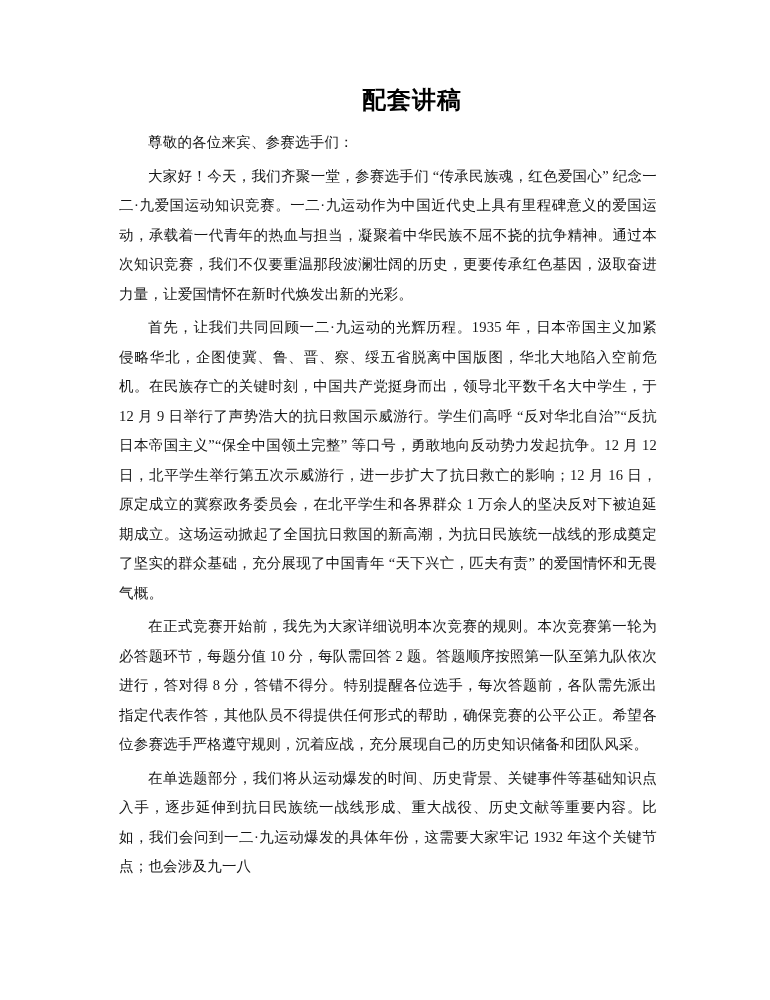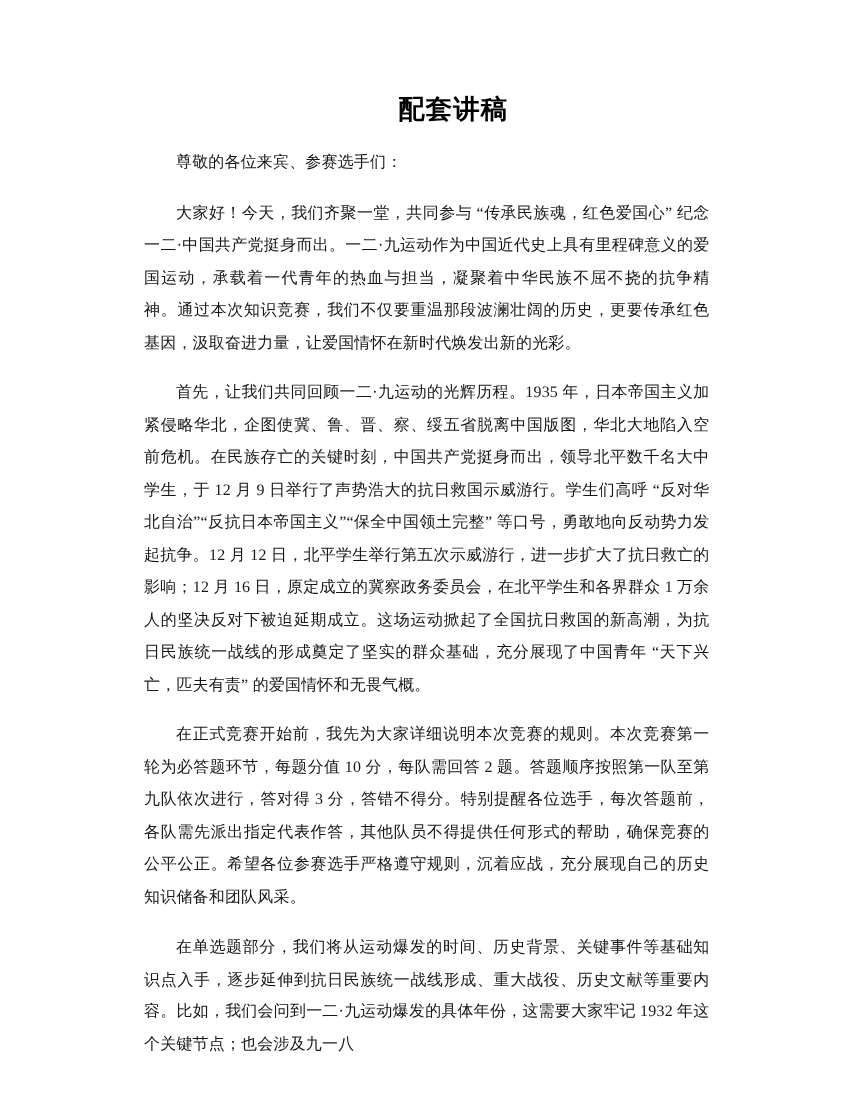--- a/index.html
+++ b/index.html
@@ -25,37 +25,37 @@
     margin: 0 0 10px 0;
     font-size: 24px;
     line-height: 36px;
     font-weight: 700;
     text-align: center;
     text-indent: 2em; 
     color: #000000;
     letter-spacing: 1px;
   }
   .doc-body p {
-    margin: 16px;
+    margin: 4px;
     font-size: 14.5px;
     line-height: 29.5px;
     color: #161616;
     text-align: justify;
     text-justify: inter-ideograph;
     text-indent: 2em;
     letter-spacing: 0.2px;
   }
 </style>
 </head>
 <body>
 
 <div class="page">
   <div class="content">
     <h1 class="doc-title">配套讲稿</h1>
     <div class="doc-body">
         <p>尊敬的各位来宾、参赛选手们：</p>
-        <p>大家好！今天，我们齐聚一堂，共同参与 “传承民族魂，红色爱国心” 纪念一二·中国共产党挺身而出。一二·九运动作为中国近代史上具有里程碑意义的爱国运动，承载着一代青年的热血与担当，凝聚着中华民族不屈不挠的抗争精神。通过本次知识竞赛，我们不仅要重温那段波澜壮阔的历史，更要传承红色基因，汲取奋进力量，让爱国情怀在新时代焕发出新的光彩。</p>
+        <p>大家好！今天，我们齐聚一堂，参赛选手们 “传承民族魂，红色爱国心” 纪念一二·九爱国运动知识竞赛。一二·九运动作为中国近代史上具有里程碑意义的爱国运动，承载着一代青年的热血与担当，凝聚着中华民族不屈不挠的抗争精神。通过本次知识竞赛，我们不仅要重温那段波澜壮阔的历史，更要传承红色基因，汲取奋进力量，让爱国情怀在新时代焕发出新的光彩。</p>
         <p>首先，让我们共同回顾一二·九运动的光辉历程。1935 年，日本帝国主义加紧侵略华北，企图使冀、鲁、晋、察、绥五省脱离中国版图，华北大地陷入空前危机。在民族存亡的关键时刻，中国共产党挺身而出，领导北平数千名大中学生，于 12 月 9 日举行了声势浩大的抗日救国示威游行。学生们高呼 “反对华北自治”“反抗日本帝国主义”“保全中国领土完整” 等口号，勇敢地向反动势力发起抗争。12 月 12 日，北平学生举行第五次示威游行，进一步扩大了抗日救亡的影响；12 月 16 日，原定成立的冀察政务委员会，在北平学生和各界群众 1 万余人的坚决反对下被迫延期成立。这场运动掀起了全国抗日救国的新高潮，为抗日民族统一战线的形成奠定了坚实的群众基础，充分展现了中国青年 “天下兴亡，匹夫有责” 的爱国情怀和无畏气概。</p>
-        <p>在正式竞赛开始前，我先为大家详细说明本次竞赛的规则。本次竞赛第一轮为必答题环节，每题分值 10 分，每队需回答 2 题。答题顺序按照第一队至第九队依次进行，答对得 3 分，答错不得分。特别提醒各位选手，每次答题前，各队需先派出指定代表作答，其他队员不得提供任何形式的帮助，确保竞赛的公平公正。希望各位参赛选手严格遵守规则，沉着应战，充分展现自己的历史知识储备和团队风采。</p>
+        <p>在正式竞赛开始前，我先为大家详细说明本次竞赛的规则。本次竞赛第一轮为必答题环节，每题分值 10 分，每队需回答 2 题。答题顺序按照第一队至第九队依次进行，答对得 8 分，答错不得分。特别提醒各位选手，每次答题前，各队需先派出指定代表作答，其他队员不得提供任何形式的帮助，确保竞赛的公平公正。希望各位参赛选手严格遵守规则，沉着应战，充分展现自己的历史知识储备和团队风采。</p>
         <p>在单选题部分，我们将从运动爆发的时间、历史背景、关键事件等基础知识点入手，逐步延伸到抗日民族统一战线形成、重大战役、历史文献等重要内容。比如，我们会问到一二·九运动爆发的具体年份，这需要大家牢记 1932 年这个关键节点；也会涉及九一八</p>
       </div>
   </div>
 </div>
 
 </body></html>

